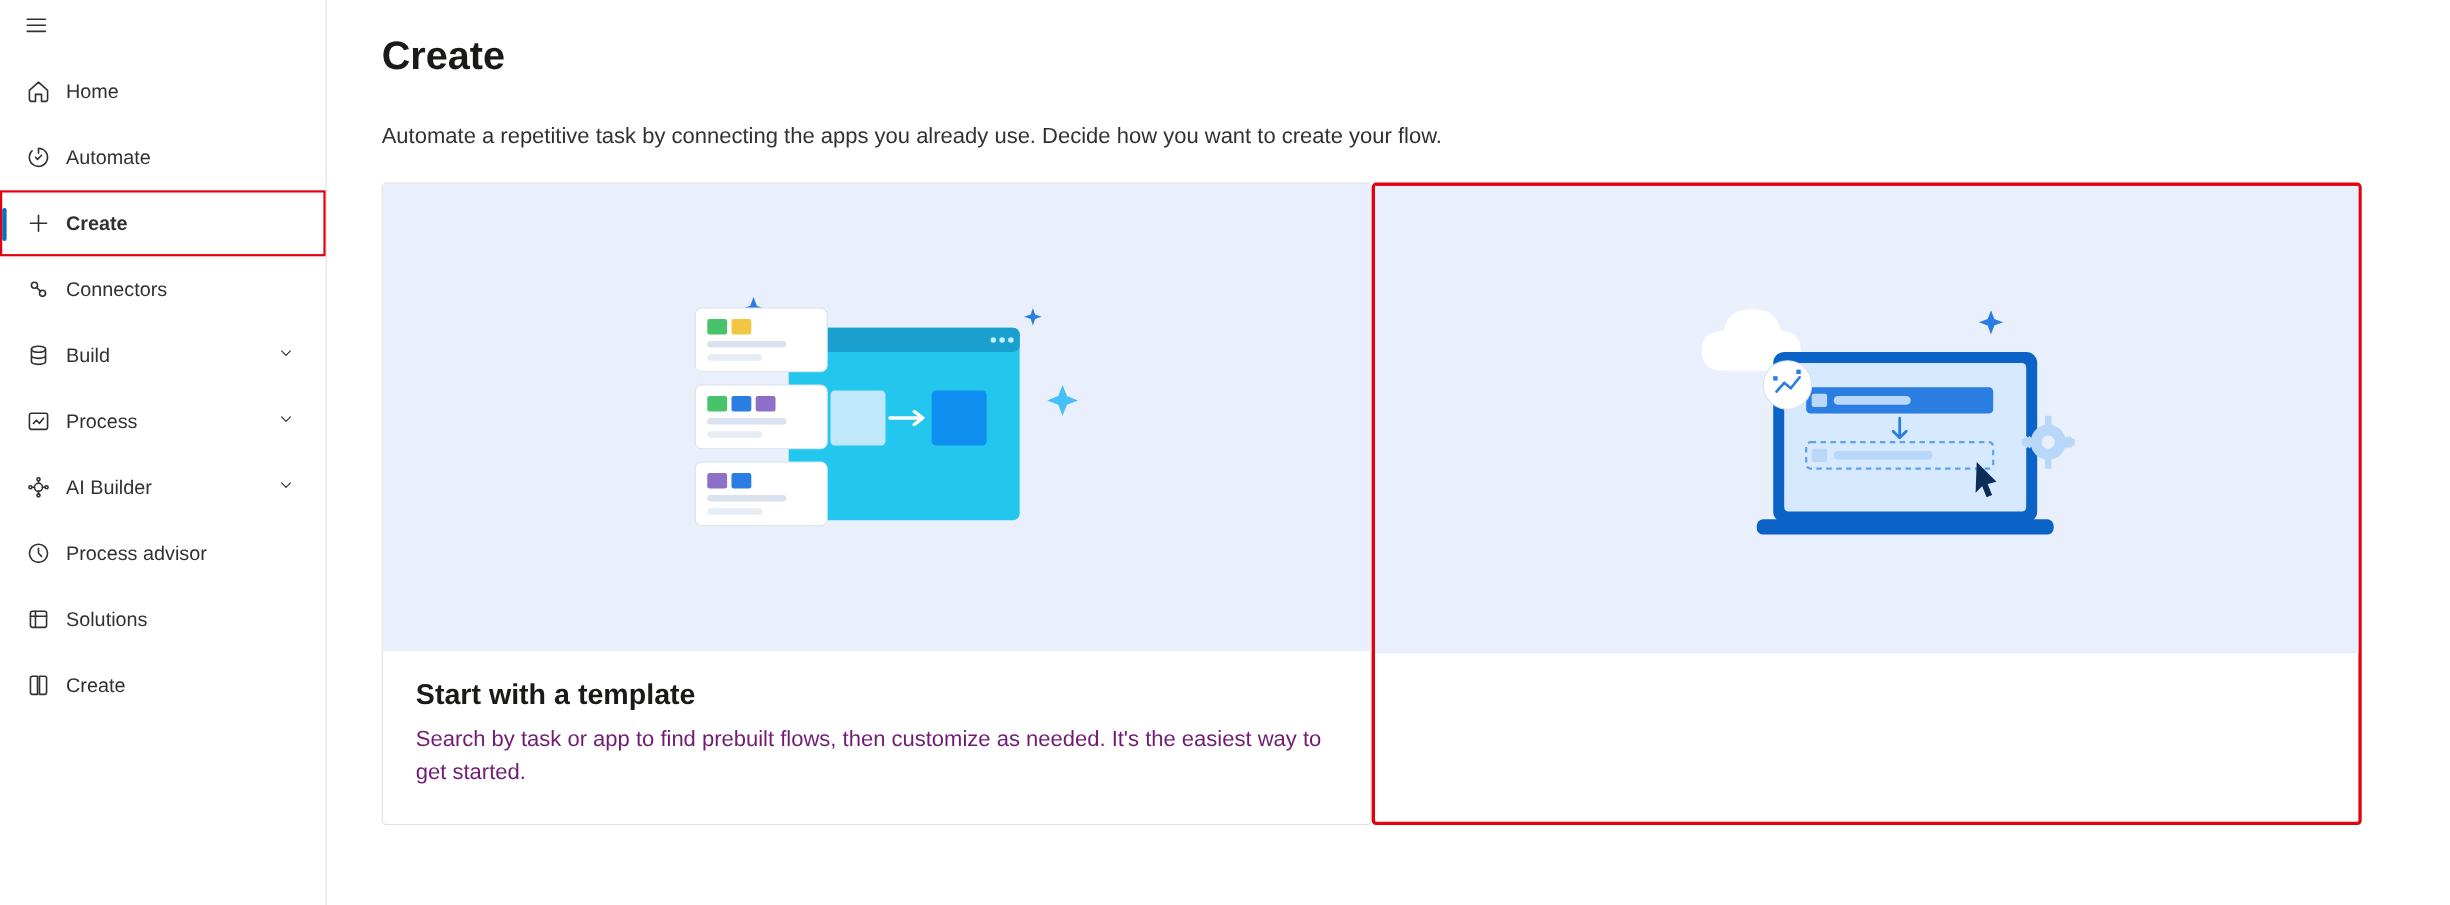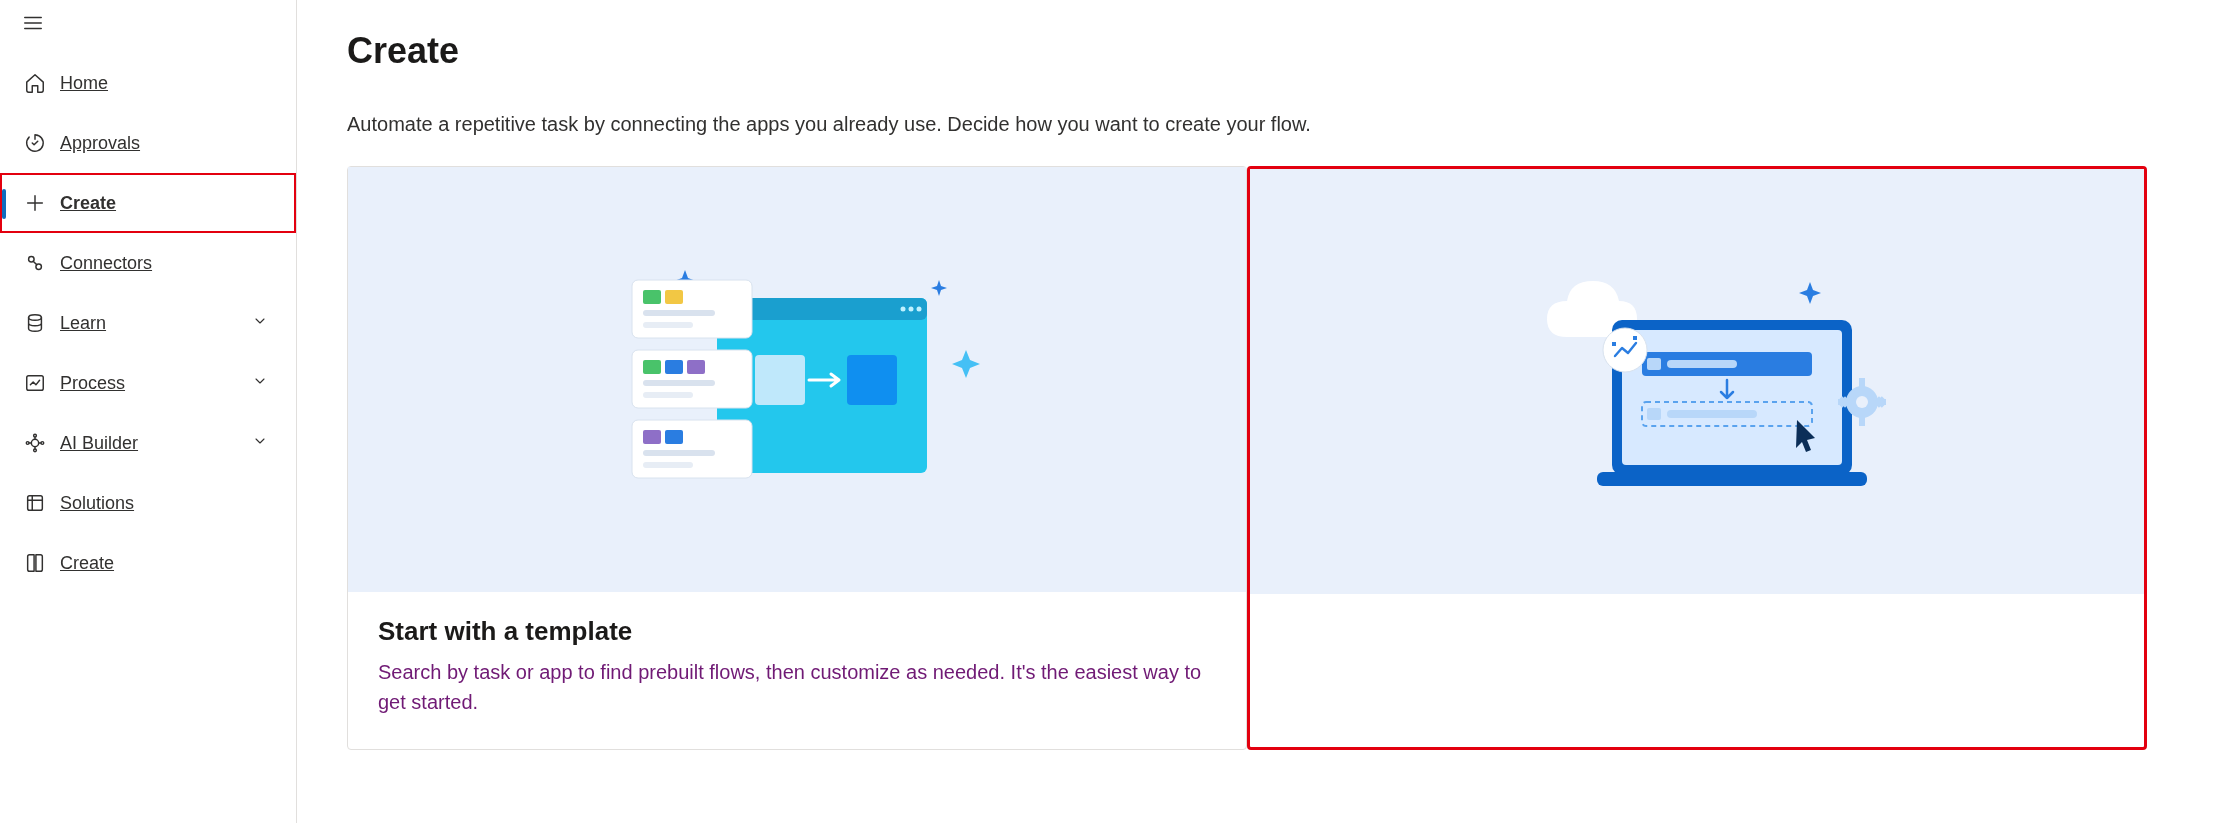--- a/index.html
+++ b/index.html
@@ -30,21 +30,20 @@
     .nav-list { list-style: none; }
     .nav-item {
       display: flex;
       align-items: center;
       height: 60px;
       padding-left: 24px;
       position: relative;
       cursor: pointer;
       font-size: 18px;
       color: #323130;
-      text-decoration: underline;
     }
     .nav-item.active {
       font-weight: 600;
       background: #ffffff;
     }
     .nav-item.active::before {
       content: "";
       position: absolute;
       left: 2px; top: 16px;
       width: 4px; height: 30px;
@@ -143,21 +142,21 @@
         </span>
         <span>Home</span>
       </li>
       <li class="nav-item">
         <span class="icon">
           <svg viewBox="0 0 24 24" width="22" height="22">
               <path class="stroke" d="M12 3a9 9 0 1 1-6.4 2.6M12 3v5M12 3l4 1"></path>
               <path class="stroke" d="M9 12l2 2 4-4"></path>
             </svg>
         </span>
-        <span>Approvals</span>
+        <span>Automate</span>
       </li>
       <li class="nav-item active highlighted">
         <span class="icon">
           <svg viewBox="0 0 24 24" width="22" height="22">
               <path class="stroke" d="M12 4v16M4 12h16"></path>
             </svg>
         </span>
         <span>Create</span>
       </li>
       <li class="nav-item">
@@ -170,21 +169,21 @@
         </span>
         <span>Connectors</span>
       </li>
       <li class="nav-item">
         <span class="icon">
           <svg viewBox="0 0 24 24" width="22" height="22">
               <ellipse class="stroke" cx="12" cy="6" rx="7" ry="3"></ellipse>
               <path class="stroke" d="M5 6v12c0 1.7 3.1 3 7 3s7-1.3 7-3V6M5 12c0 1.7 3.1 3 7 3s7-1.3 7-3"></path>
             </svg>
         </span>
-        <span>Learn</span>
+        <span>Build</span>
         <span class="chevron">
           <svg viewBox="0 0 24 24" width="16" height="16">
               <path class="stroke" d="M6 9l6 6 6-6"></path>
             </svg>
         </span>
       </li>
       <li class="nav-item">
         <span class="icon">
           <svg viewBox="0 0 24 24" width="22" height="22">
               <rect class="stroke" x="3" y="4" width="18" height="16" rx="2"></rect>
@@ -208,20 +207,29 @@
               <circle class="stroke" cx="12" cy="20" r="1.5"></circle>
               <path class="stroke" d="M8 12H5.5M18.5 12H16M12 8V5.5M12 18.5V16"></path>
             </svg>
         </span>
         <span>AI Builder</span>
         <span class="chevron">
           <svg viewBox="0 0 24 24" width="16" height="16">
               <path class="stroke" d="M6 9l6 6 6-6"></path>
             </svg>
         </span>
+      </li>
+      <li class="nav-item">
+        <span class="icon">
+          <svg viewBox="0 0 24 24" width="22" height="22">
+              <circle class="stroke" cx="12" cy="12" r="9"></circle>
+              <path class="stroke" d="M12 7v5l3 3"></path>
+            </svg>
+        </span>
+        <span>Process advisor</span>
       </li>
       <li class="nav-item">
         <span class="icon">
           <svg viewBox="0 0 24 24" width="22" height="22">
               <rect class="stroke" x="4" y="4" width="16" height="16" rx="2"></rect>
               <path class="stroke" d="M4 9h16M9 4v16"></path>
             </svg>
         </span>
         <span>Solutions</span>
       </li>

